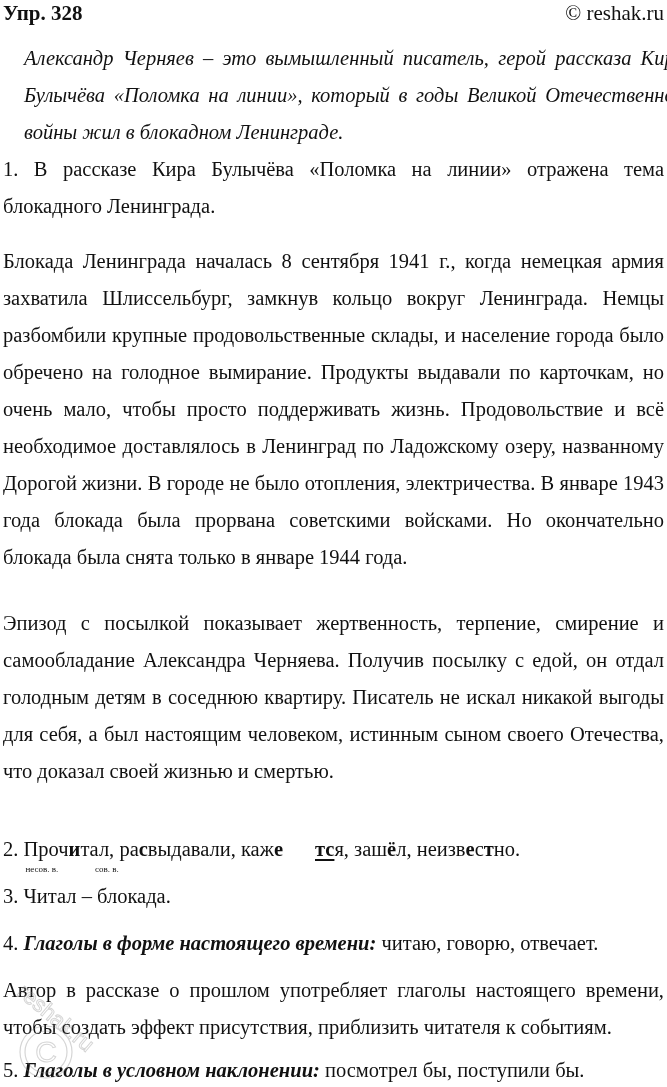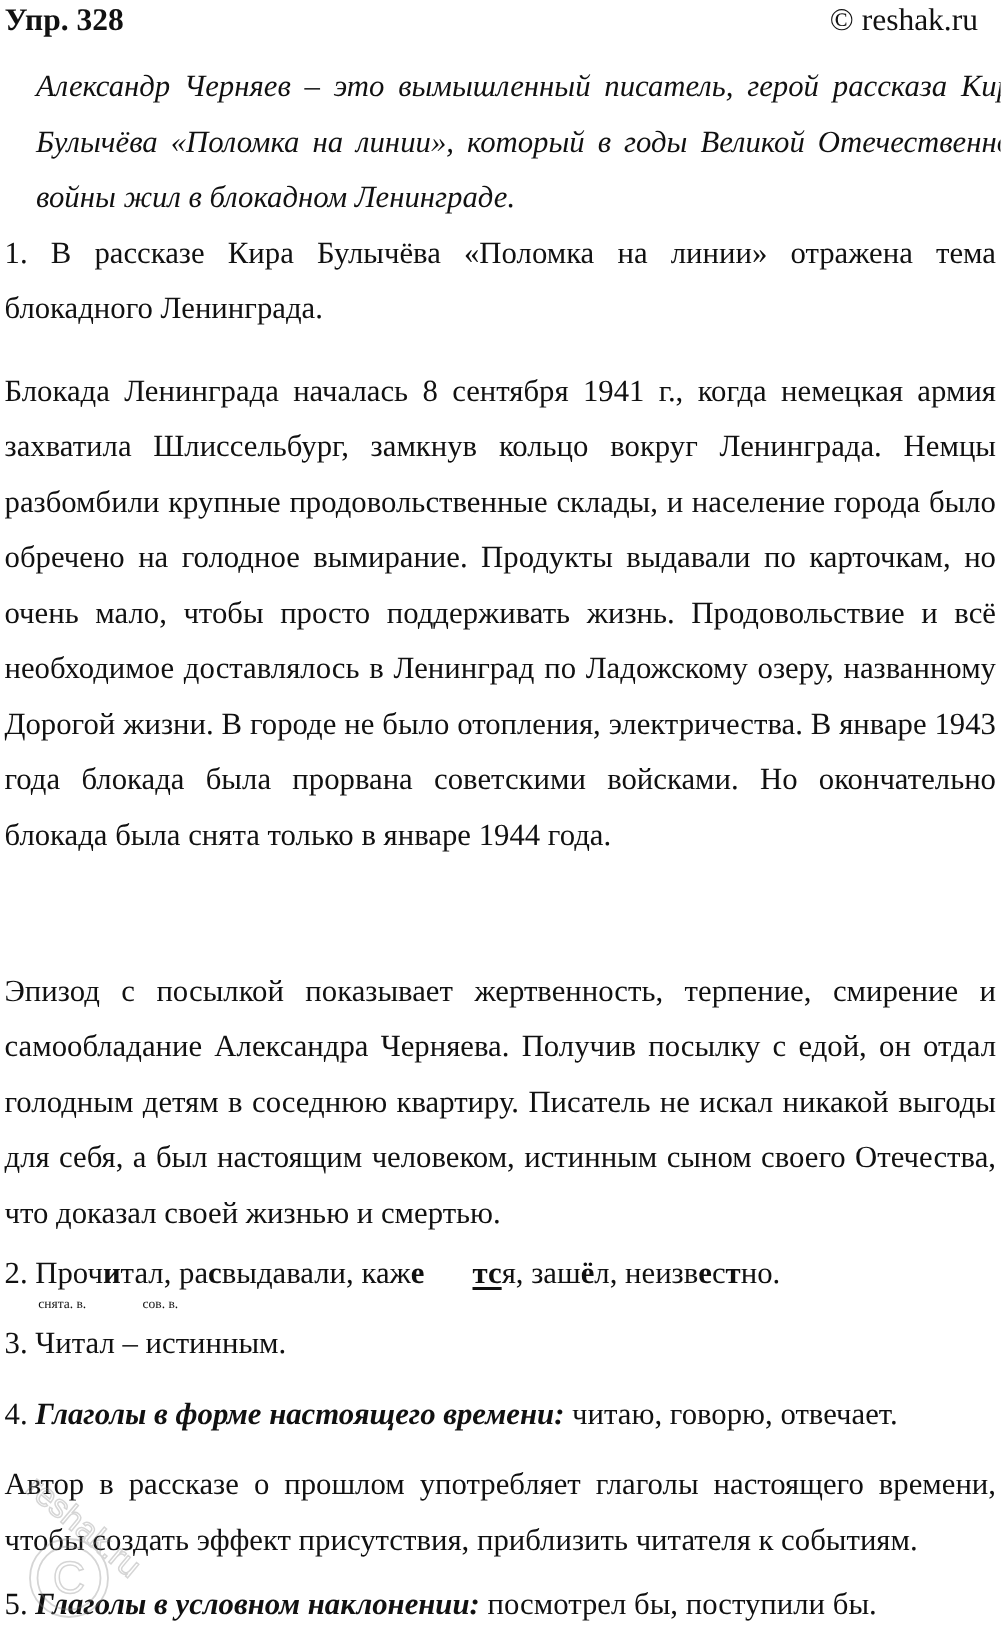--- a/index.html
+++ b/index.html
@@ -2,21 +2,21 @@
 <html><head>
 <meta charset="utf-8">
 <style>
   html, body { margin: 0; padding: 0; background: #ffffff; }
   body {
     width: 667px; height: 1087px; overflow: hidden; position: relative;
     font-family: "Liberation Serif", "DejaVu Serif", serif;
     color: #111111;
   }
   .page { position: absolute; left: 0; top: 0; width: 667px; }
-  .header { position: absolute; top: 0; left: 3px; right: 15px; height: 28px; }
+  .header { position: absolute; top: 0; left: 3px; right: 3px; height: 28px; }
   .title { position: absolute; left: 0; top: 0; font-weight: bold; font-size: 21px; line-height: 26px; }
   .copyright { position: absolute; right: 0; top: 0; font-size: 21px; line-height: 26px; }
   .para {
     position: absolute; left: 3px; width: 661px;
     font-size: 20.5px; line-height: 37px; text-align: justify;
     text-align-last: left; margin: 0;
   }
   .italic { font-style: italic; margin-left: 21px; }
   .bi { font-weight: bold; font-style: italic; }
   b { font-weight: bold; }
@@ -37,25 +37,25 @@
     <span class="title">Упр. 328</span>
     <span class="copyright">© reshak.ru</span>
   </div>
 
   <p class="para italic" style="top:40px;">Александр Черняев – это вымышленный писатель, герой рассказа Кира Булычёва «Поломка на линии», который в годы Великой Отечественной войны жил в блокадном Ленинграде.</p>
 
   <p class="para" style="top:151px;">1. В рассказе Кира Булычёва «Поломка на линии» отражена тема блокадного Ленинграда.</p>
 
   <p class="para" style="top:243px;">Блокада Ленинграда началась 8 сентября 1941 г., когда немецкая армия захватила Шлиссельбург, замкнув кольцо вокруг Ленинграда. Немцы разбомбили крупные продовольственные склады, и население города было обречено на голодное вымирание. Продукты выдавали по карточкам, но очень мало, чтобы просто поддерживать жизнь. Продовольствие и всё необходимое доставлялось в Ленинград по Ладожскому озеру, названному Дорогой жизни. В городе не было отопления, электричества. В январе 1943 года блокада была прорвана советскими войсками. Но окончательно блокада была снята только в январе 1944 года.</p>
 
-  <p class="para" style="top:643px;">Эпизод с посылкой показывает жертвенность, терпение, смирение и самообладание Александра Черняева. Получив посылку с едой, он отдал голодным детям в соседнюю квартиру. Писатель не искал никакой выгоды для себя, а был настоящим человеком, истинным сыном своего Отечества, что доказал своей жизнью и смертью.</p>
+  <p class="para" style="top:605px;">Эпизод с посылкой показывает жертвенность, терпение, смирение и самообладание Александра Черняева. Получив посылку с едой, он отдал голодным детям в соседнюю квартиру. Писатель не искал никакой выгоды для себя, а был настоящим человеком, истинным сыном своего Отечества, что доказал своей жизнью и смертью.</p>
 
   <p class="para" style="top:831px;"><span>2. </span><span><span>Проч</span><b>и</b><span>тал, </span></span><span><span>ра</span><b>с</b><span>выдавали, </span></span><span><span>каж</span><b>е</b><span class="u">тс</span><span>я, </span></span><span><span>заш</span><b>ё</b><span>л, </span></span><span><span>неизв</span><b>е</b><span>с</span><b>т</b><span>но.</span></span></p>
 
-  <p class="para" style="top:878px;"><span>3. </span><span class="aspect-wrap"><span class="aspect">снята. в.</span><span>Читал</span></span><span> – </span><span class="aspect-wrap"><span class="aspect" style="left:-2px;">сов. в.</span><span>истинным</span></span><span>.</span></p>
+  <p class="para" style="top:878px;"><span>3. </span><span class="aspect-wrap"><span class="aspect">несов. в.</span><span>Читал</span></span><span> – </span><span class="aspect-wrap"><span class="aspect" style="left:-2px;">сов. в.</span><span>блокада</span></span><span>.</span></p>
 
   <p class="para" style="top:925px;"><span>4. </span><span class="bi">Глаголы в форме настоящего времени:</span><span> читаю, говорю, отвечает.</span></p>
 
   <p class="para" style="top:972px;">Автор в рассказе о прошлом употребляет глаголы настоящего времени, чтобы создать эффект присутствия, приблизить читателя к событиям.</p>
 
   <p class="para" style="top:1052px;"><span>5. </span><span class="bi">Глаголы в условном наклонении:</span><span> посмотрел бы, поступили бы.</span></p>
 
   <svg class="watermark" viewBox="0 0 120 110">
     <g fill="none" stroke="#888888" stroke-width="1.2">
       <circle cx="38" cy="70" r="26"></circle>

